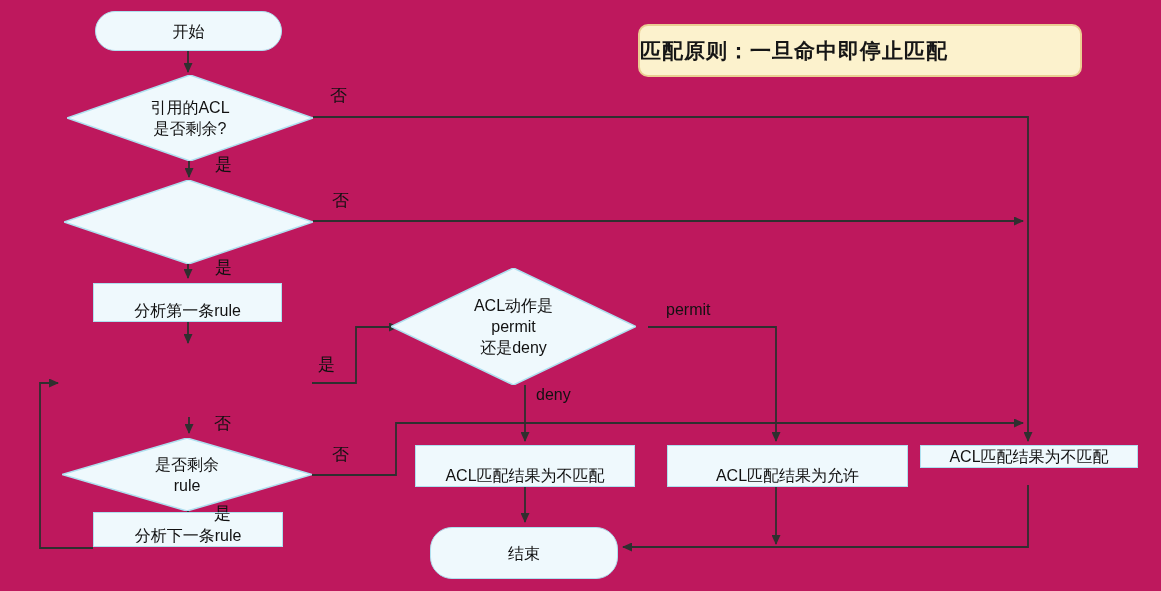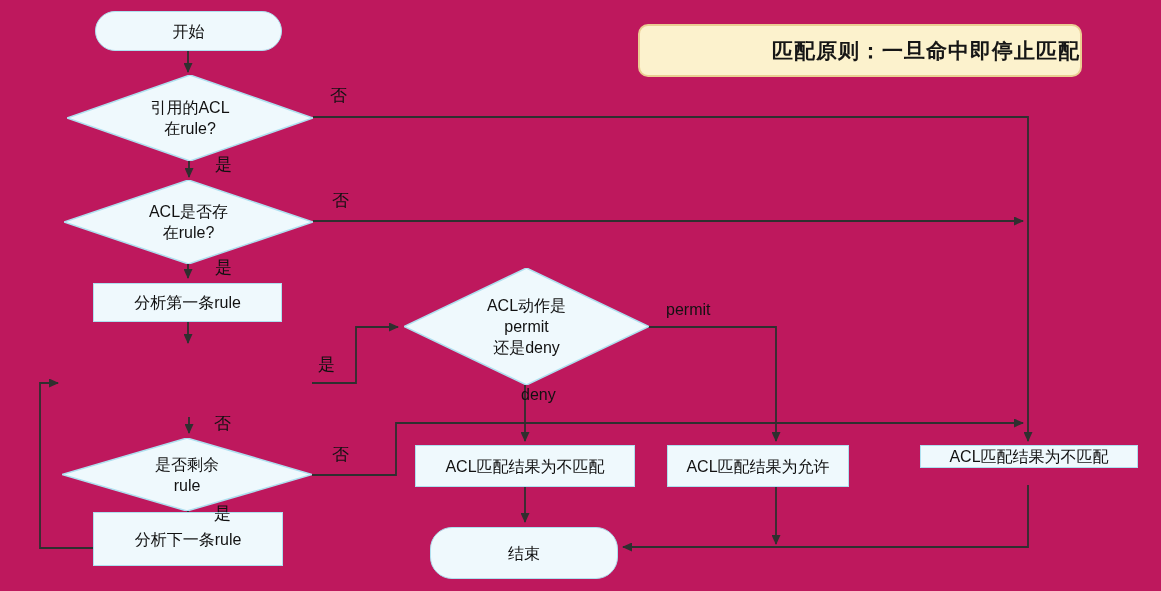--- a/index.html
+++ b/index.html
@@ -9,30 +9,30 @@
   html,body{margin:0;padding:0;background:#ffffff;}
   .canvas{
     position:relative;width:1161px;height:591px;background:#be185d;overflow:hidden;
     font-family:"Liberation Sans","DejaVu Sans",sans-serif;color:var(--text);
   }
   .edges{position:absolute;left:0;top:0;width:1161px;height:591px;}
   .edges path{stroke:var(--line);stroke-width:1.8;fill:none;}
   #arr path{fill:var(--line);stroke:none;}
   .node{position:absolute;display:flex;align-items:center;justify-content:center;
     font-size:16px;line-height:21px;text-align:center;white-space:pre-line;}
-  .rectnode{background:var(--node-fill);border:1.5px solid var(--node-border);box-sizing:border-box;}
+  .rectnode{background:var(--node-fill);border:1.5px solid var(--node-border);box-sizing:border-box;align-items:flex-end;}
   .pill{background:var(--node-fill);border:1.5px solid var(--node-border);box-sizing:border-box;border-radius:22px;}
   .diamond{background:transparent;}
   .diamond svg{position:absolute;left:0;top:0;width:100%;height:100%;}
   .diamond polygon{fill:var(--node-fill);stroke:var(--node-border);stroke-width:1.5;vector-effect:non-scaling-stroke;}
   .nlabel{position:relative;z-index:2;}
   .elabel{position:absolute;font-size:17px;line-height:20px;color:var(--text);}
   .elabel.latin{font-size:16px;}
   .banner{
-    position:absolute;display:flex;align-items:center;justify-content:flex-end;
+    position:absolute;display:flex;align-items:center;justify-content:flex-start;
     background:var(--banner-fill);border:2px solid var(--banner-border);border-radius:10px;
     box-sizing:border-box;font-size:21px;font-weight:600;letter-spacing:1px;color:#161616;
   }
 </style>
 </head>
 <body>
 
 <div class="canvas">
 
   <svg class="edges">
@@ -61,81 +61,79 @@
 
   <div class="node pill" style="left:95px;top:11px;width:187px;height:40px">
     <span class="nlabel">开始</span>
   </div>
 
   <div class="node diamond" style="left:67px;top:75px;width:246px;height:86px">
     <svg viewBox="0 0 100 60" preserveAspectRatio="none">
         <polygon points="50,0 100,30 50,60 0,30"></polygon>
       </svg>
     <span class="nlabel">引用的ACL
-在rule?</span>
+是否剩余?</span>
   </div>
 
   <div class="node diamond" style="left:64px;top:180px;width:249px;height:84px">
     <svg viewBox="0 0 100 60" preserveAspectRatio="none">
         <polygon points="50,0 100,30 50,60 0,30"></polygon>
       </svg>
-    <span class="nlabel">ACL是否存
-在rule?</span>
   </div>
 
   <div class="node rectnode" style="left:93px;top:283px;width:189px;height:39px">
     <span class="nlabel">分析第一条rule</span>
   </div>
 
 
   <div class="node diamond" style="left:62px;top:438px;width:250px;height:73px">
     <svg viewBox="0 0 100 60" preserveAspectRatio="none">
         <polygon points="50,0 100,30 50,60 0,30"></polygon>
       </svg>
     <span class="nlabel">是否剩余
 rule</span>
   </div>
 
-  <div class="node rectnode" style="left:93px;top:512px;width:190px;height:54px">
+  <div class="node rectnode" style="left:93px;top:512px;width:190px;height:35px">
     <span class="nlabel">分析下一条rule</span>
   </div>
 
-  <div class="node diamond" style="left:404px;top:268px;width:245px;height:117px">
+  <div class="node diamond" style="left:391px;top:268px;width:245px;height:117px">
     <svg viewBox="0 0 100 60" preserveAspectRatio="none">
         <polygon points="50,0 100,30 50,60 0,30"></polygon>
       </svg>
     <span class="nlabel">ACL动作是
 permit
 还是deny</span>
   </div>
 
   <div class="node rectnode" style="left:415px;top:445px;width:220px;height:42px">
     <span class="nlabel">ACL匹配结果为不匹配</span>
   </div>
 
-  <div class="node rectnode" style="left:667px;top:445px;width:182px;height:42px">
+  <div class="node rectnode" style="left:667px;top:445px;width:241px;height:42px">
     <span class="nlabel">ACL匹配结果为允许</span>
   </div>
 
   <div class="node rectnode" style="left:920px;top:445px;width:218px;height:23px">
     <span class="nlabel">ACL匹配结果为不匹配</span>
   </div>
 
   <div class="node pill" style="left:430px;top:527px;width:188px;height:52px">
     <span class="nlabel">结束</span>
   </div>
 
   <span class="elabel" style="left:330px;top:86px">否</span>
   <span class="elabel" style="left:215px;top:155px">是</span>
   <span class="elabel" style="left:332px;top:191px">否</span>
   <span class="elabel" style="left:215px;top:258px">是</span>
   <span class="elabel" style="left:318px;top:355px">是</span>
   <span class="elabel" style="left:214px;top:414px">否</span>
   <span class="elabel" style="left:332px;top:445px">否</span>
   <span class="elabel" style="left:214px;top:504px">是</span>
   <span class="elabel latin" style="left:666px;top:300px">permit</span>
-  <span class="elabel latin" style="left:521px;top:385px">deny</span>
+  <span class="elabel latin" style="left:536px;top:385px">deny</span>
 
   <div class="banner" style="left:638px;top:24px;width:444px;height:53px">
     <span>匹配原则：一旦命中即停止匹配</span>
   </div>
 
 </div>
 
 </body></html>

